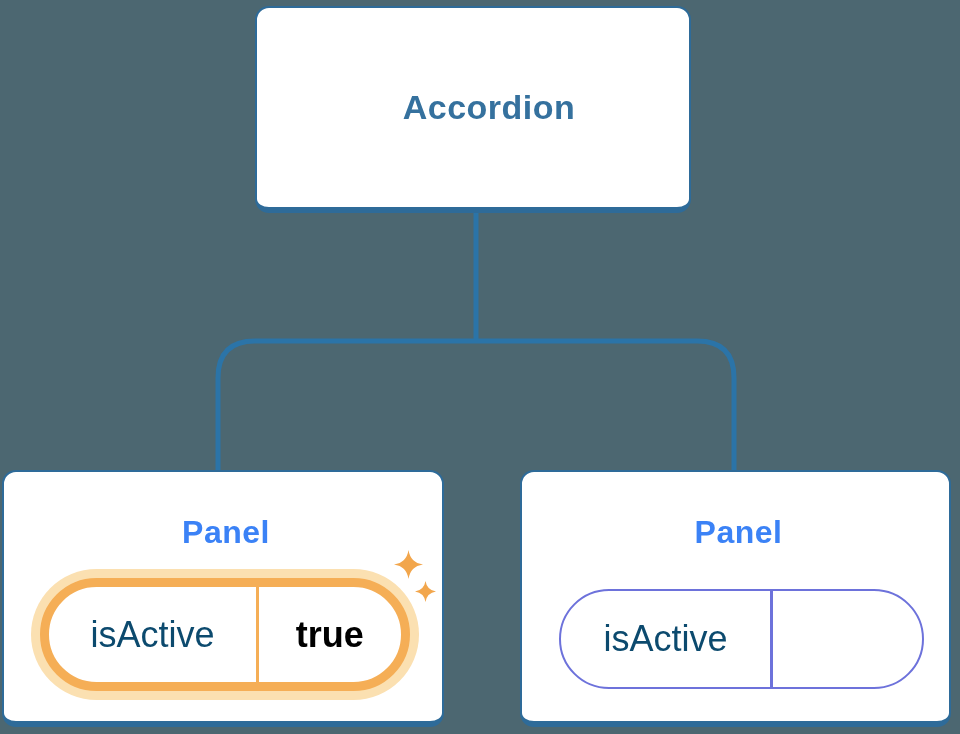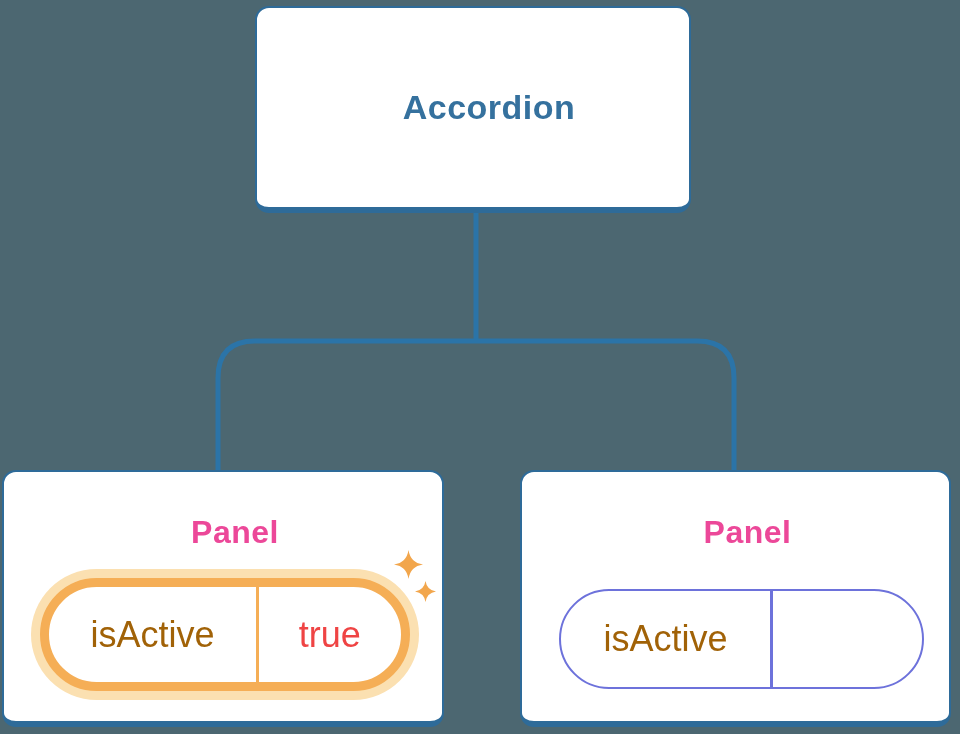--- a/index.html
+++ b/index.html
@@ -35,24 +35,24 @@
     display: flex; align-items: center; justify-content: center; padding-left: 32px;
   }
   .root-label {
     color: #35719e;
     font-size: 34px; font-weight: 600;
     letter-spacing: 0.5px;
   }
   .node.panel-left  { left: 2px;   top: 470px; width: 442px; height: 257px; }
   .node.panel-right { left: 520px; top: 470px; width: 431px; height: 257px; }
   .panel-title {
-    position: absolute; left: 12px; top: 42px;
+    position: absolute; left: 3px; top: 42px;
     width: 100%;
     text-align: center;
-    color: #ec4899;
+    color: #3b82f6;
     font-size: 32px; font-weight: 600;
     letter-spacing: 0.5px;
   }
   .pill {
     position: absolute;
     background: #ffffff;
     box-sizing: border-box;
     display: flex;
     align-items: stretch;
   }
@@ -65,32 +65,32 @@
   }
   .pill-inactive {
     left: 37px; top: 117px;
     width: 365px; height: 100px;
     border: 2.5px solid #6d72db;
     border-radius: 52px;
   }
   .pill-cell {
     display: flex; align-items: center; justify-content: center;
     font-size: 36px;
-    color: #a16207;
+    color: #0c4a6e;
   }
   .pill-active .cell-name  { width: 207px; }
   .pill-active .cell-value { flex: 1; }
   .pill-inactive .cell-name  { width: 209px; }
   .pill-inactive .cell-value { flex: 1; }
   .pill-divider { width: 2.5px; }
   .pill-active .pill-divider   { background: #f5ae56; }
   .pill-inactive .pill-divider { background: #6d72db; }
   .value-emphasis {
-    font-weight: 400;
-    color: #ef4444;
+    font-weight: 700;
+    color: #000000;
   }
   .sparkles {
     position: absolute; left: 388px; top: 76px;
     width: 48px; height: 56px;
     pointer-events: none;
   }
   .sparkles path { fill: #f2a64c; }
 </style>
 </head>
 <body>

